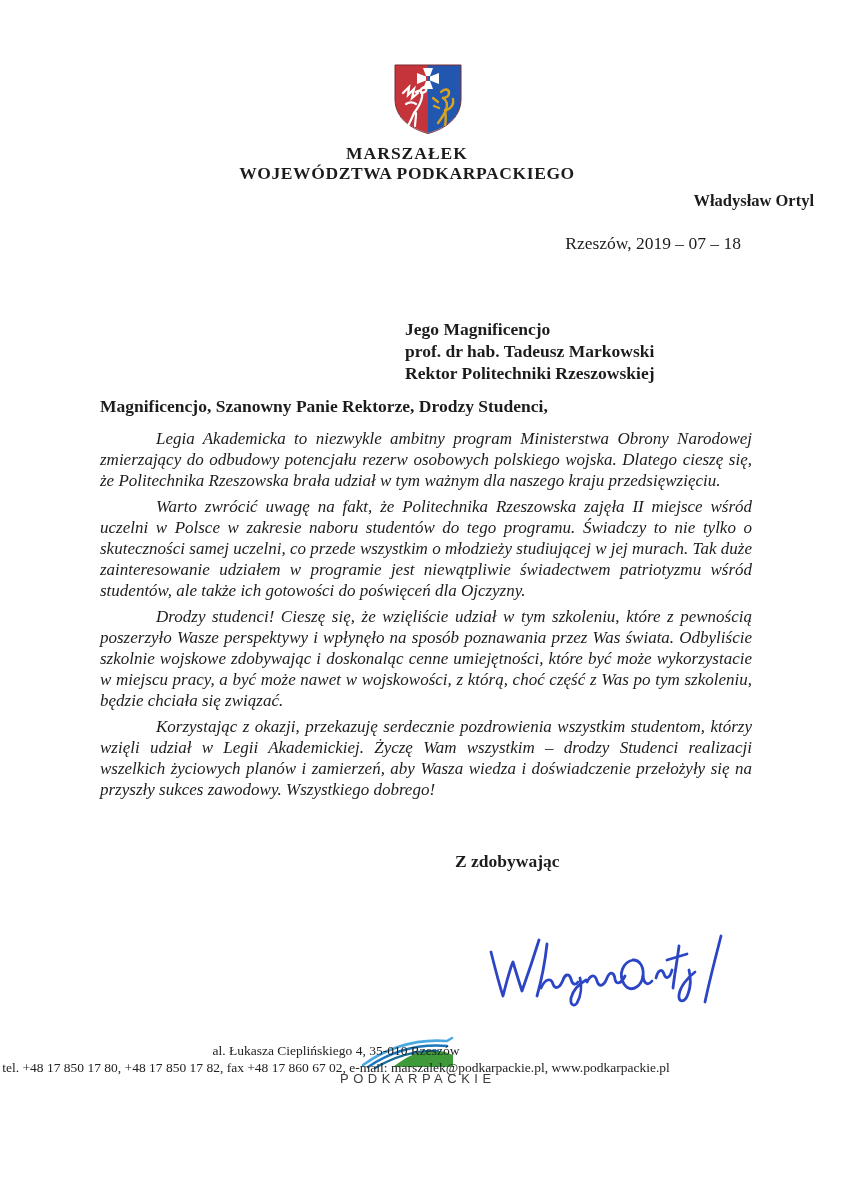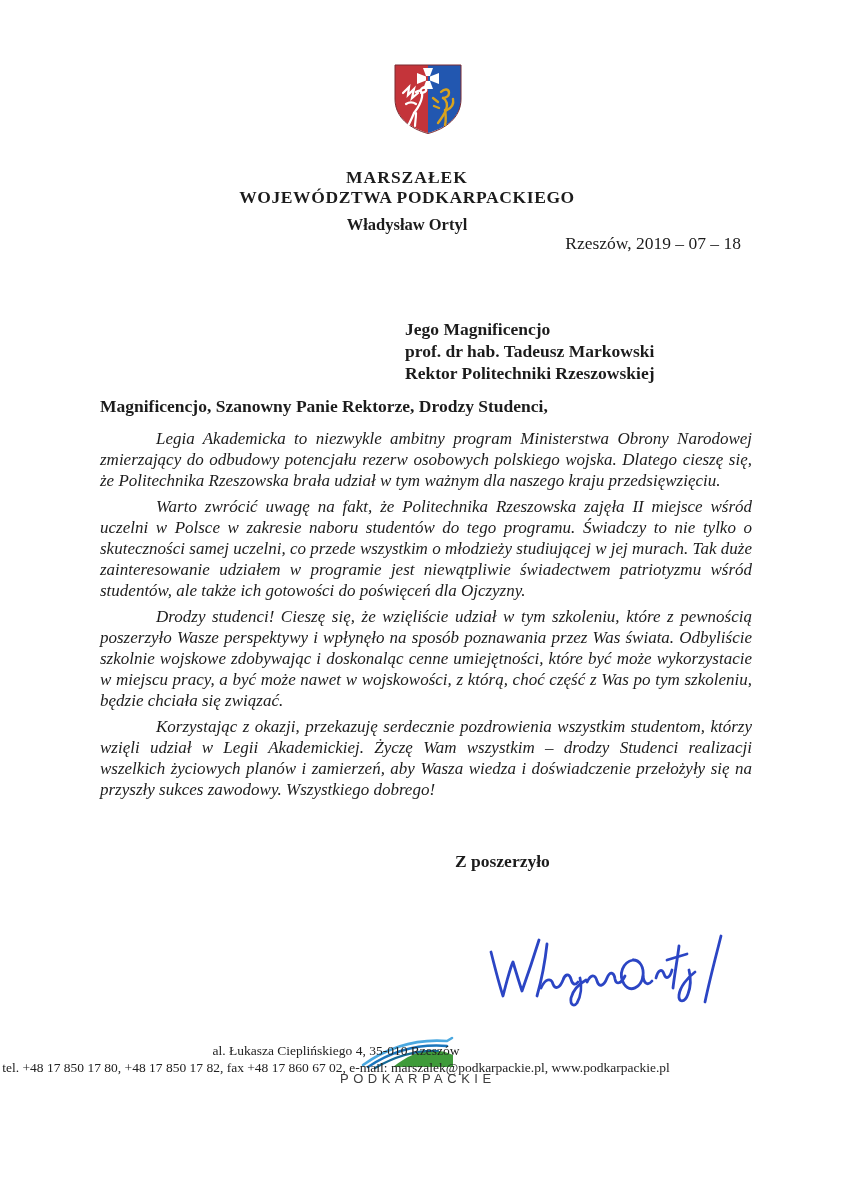--- a/index.html
+++ b/index.html
@@ -4,24 +4,24 @@
 <style>
   html,body{margin:0;padding:0;background:#9a9a9a;}
   .page{
     position:relative;width:848px;height:1200px;margin:0 auto;
     background:#ffffff;overflow:hidden;
     font-family:"Liberation Serif","DejaVu Serif",serif;
     color:#1c1c1c;
   }
   
   .crest{position:absolute;left:389px;top:62px;}
-  .letterhead{position:absolute;left:0;top:143px;width:814px;text-align:center;margin-top:24px;}
+  .letterhead{position:absolute;left:0;top:143px;width:814px;text-align:center;}
   .org1{font-size:17.5px;font-weight:bold;letter-spacing:1px;line-height:20px;}
   .org2{font-size:17.5px;font-weight:bold;letter-spacing:0.6px;line-height:20px;}
-  .person{font-size:16.5px;font-weight:bold;margin-top:8px;}
+  .person{font-size:16.5px;font-weight:bold;margin-top:8px;text-align:right;}
   
   .dateline{position:absolute;top:233px;right:107px;font-size:17.5px;}
   
   .recipient{position:absolute;left:405px;top:318px;font-weight:bold;font-size:17.5px;line-height:22px;}
   
   .salutation{position:absolute;left:100px;top:396px;font-weight:bold;font-size:17.5px;}
   
   .body-text{position:absolute;left:100px;top:428px;width:652px;}
   .body-text p{
     margin:0 0 5px 0;font-size:17px;line-height:21px;
@@ -96,21 +96,21 @@
 
   <div class="salutation">Magnificencjo, Szanowny Panie Rektorze, Drodzy Studenci,</div>
 
   <div class="body-text">
     <p>Legia Akademicka to niezwykle ambitny program Ministerstwa Obrony Narodowej zmierzający do odbudowy potencjału rezerw osobowych polskiego wojska. Dlatego cieszę się, że Politechnika Rzeszowska brała udział w tym ważnym dla naszego kraju przedsięwzięciu.</p>
     <p>Warto zwrócić uwagę na fakt, że Politechnika Rzeszowska zajęła II miejsce wśród uczelni w Polsce w zakresie naboru studentów do tego programu. Świadczy to nie tylko o skuteczności samej uczelni, co przede wszystkim o młodzieży studiującej w jej murach. Tak duże zainteresowanie udziałem w programie jest niewątpliwie świadectwem patriotyzmu wśród studentów, ale także ich gotowości do poświęceń dla Ojczyzny.</p>
     <p>Drodzy studenci! Cieszę się, że wzięliście udział w tym szkoleniu, które z pewnością poszerzyło Wasze perspektywy i wpłynęło na sposób poznawania przez Was świata. Odbyliście szkolnie wojskowe zdobywając i doskonaląc cenne umiejętności, które być może wykorzystacie w miejscu pracy, a być może nawet w wojskowości, z którą, choć część z Was po tym szkoleniu, będzie chciała się związać.</p>
     <p>Korzystając z okazji, przekazuję serdecznie pozdrowienia wszystkim studentom, którzy wzięli udział w Legii Akademickiej. Życzę Wam wszystkim – drodzy Studenci realizacji wszelkich życiowych planów i zamierzeń, aby Wasza wiedza i doświadczenie przełożyły się na przyszły sukces zawodowy. Wszystkiego dobrego!</p>
   </div>
 
-  <div class="closing">Z poszerzyło</div>
+  <div class="closing">Z zdobywając</div>
 
   <svg class="signature" width="250" height="92" viewBox="0 0 250 92" aria-hidden="true">
     <g stroke="#2b45c4" stroke-width="2.8" fill="none" stroke-linecap="round" stroke-linejoin="round">
 
       <path d="M8,26 C12,42 16,58 20,70 C24,54 27,42 30,36 C33,46 36,56 39,65 C45,48 51,30 56,14"></path>
 
       <path d="M64,18 C62,36 58,56 54,70"></path>
 
       <path d="M58,62 C62,53 68,51 70,58 C72,64 77,62 80,54 C82,48 86,47 88,53 C89,58 92,60 95,56"></path>
 

